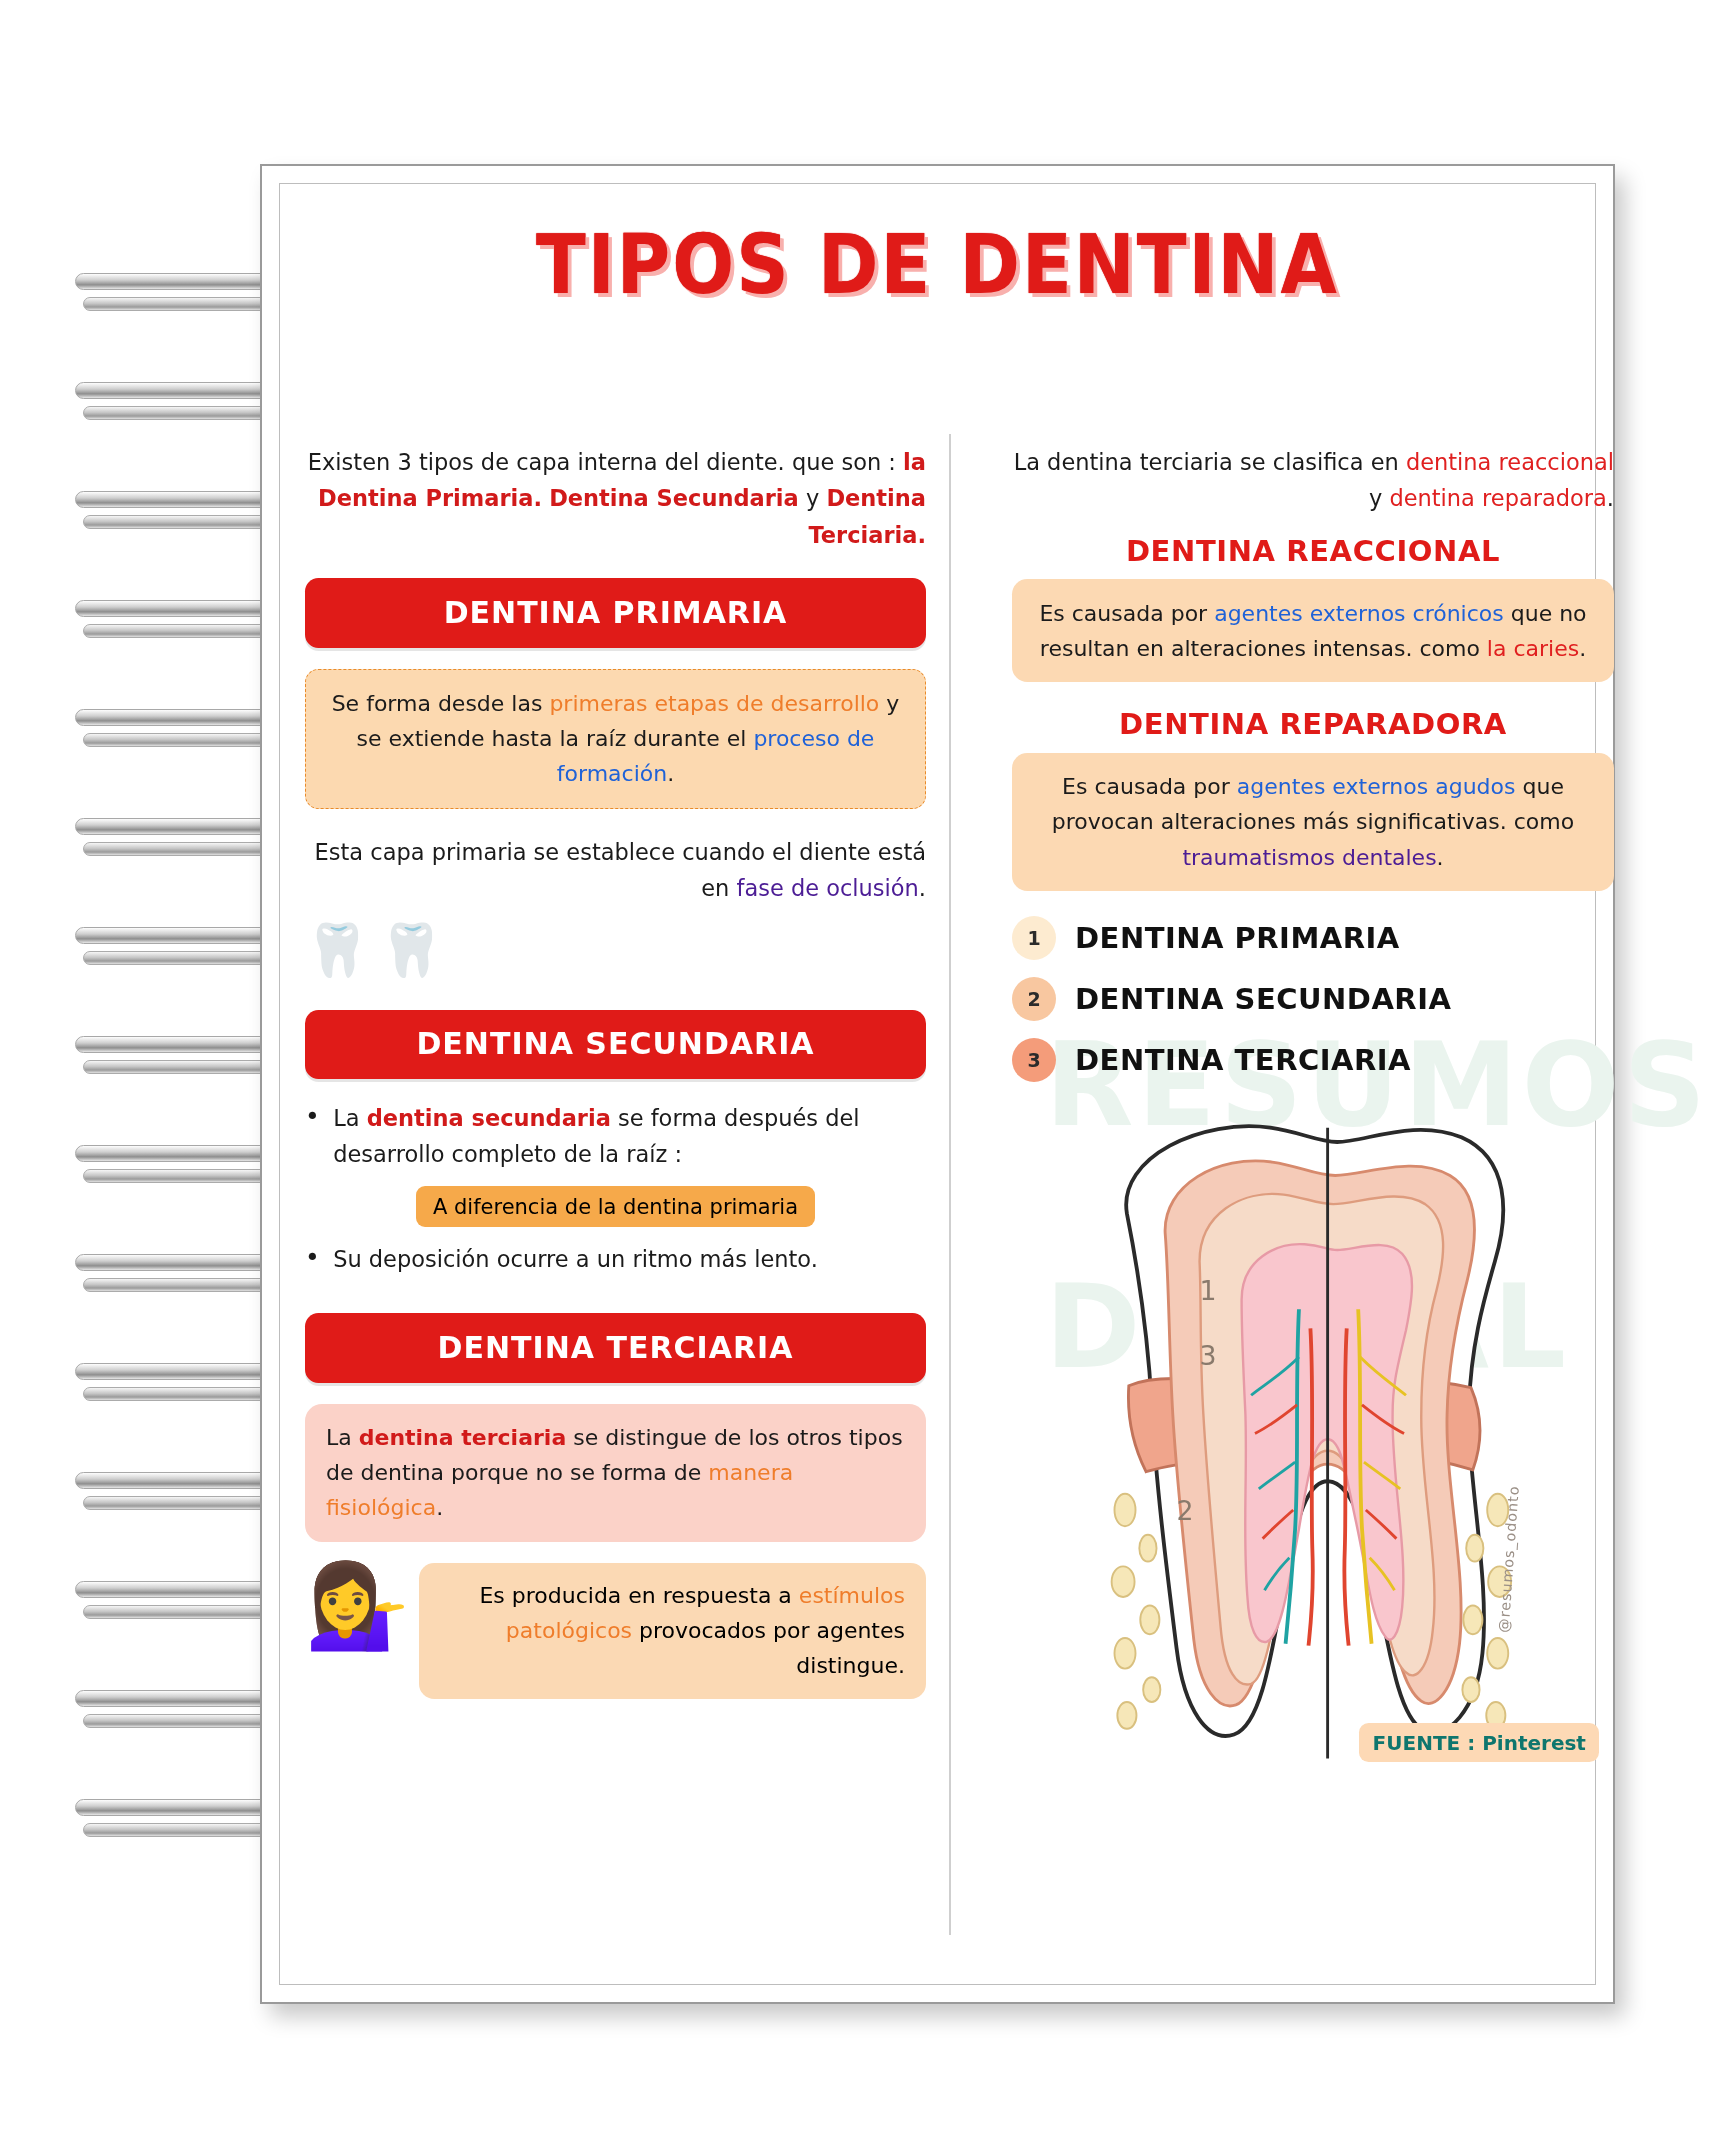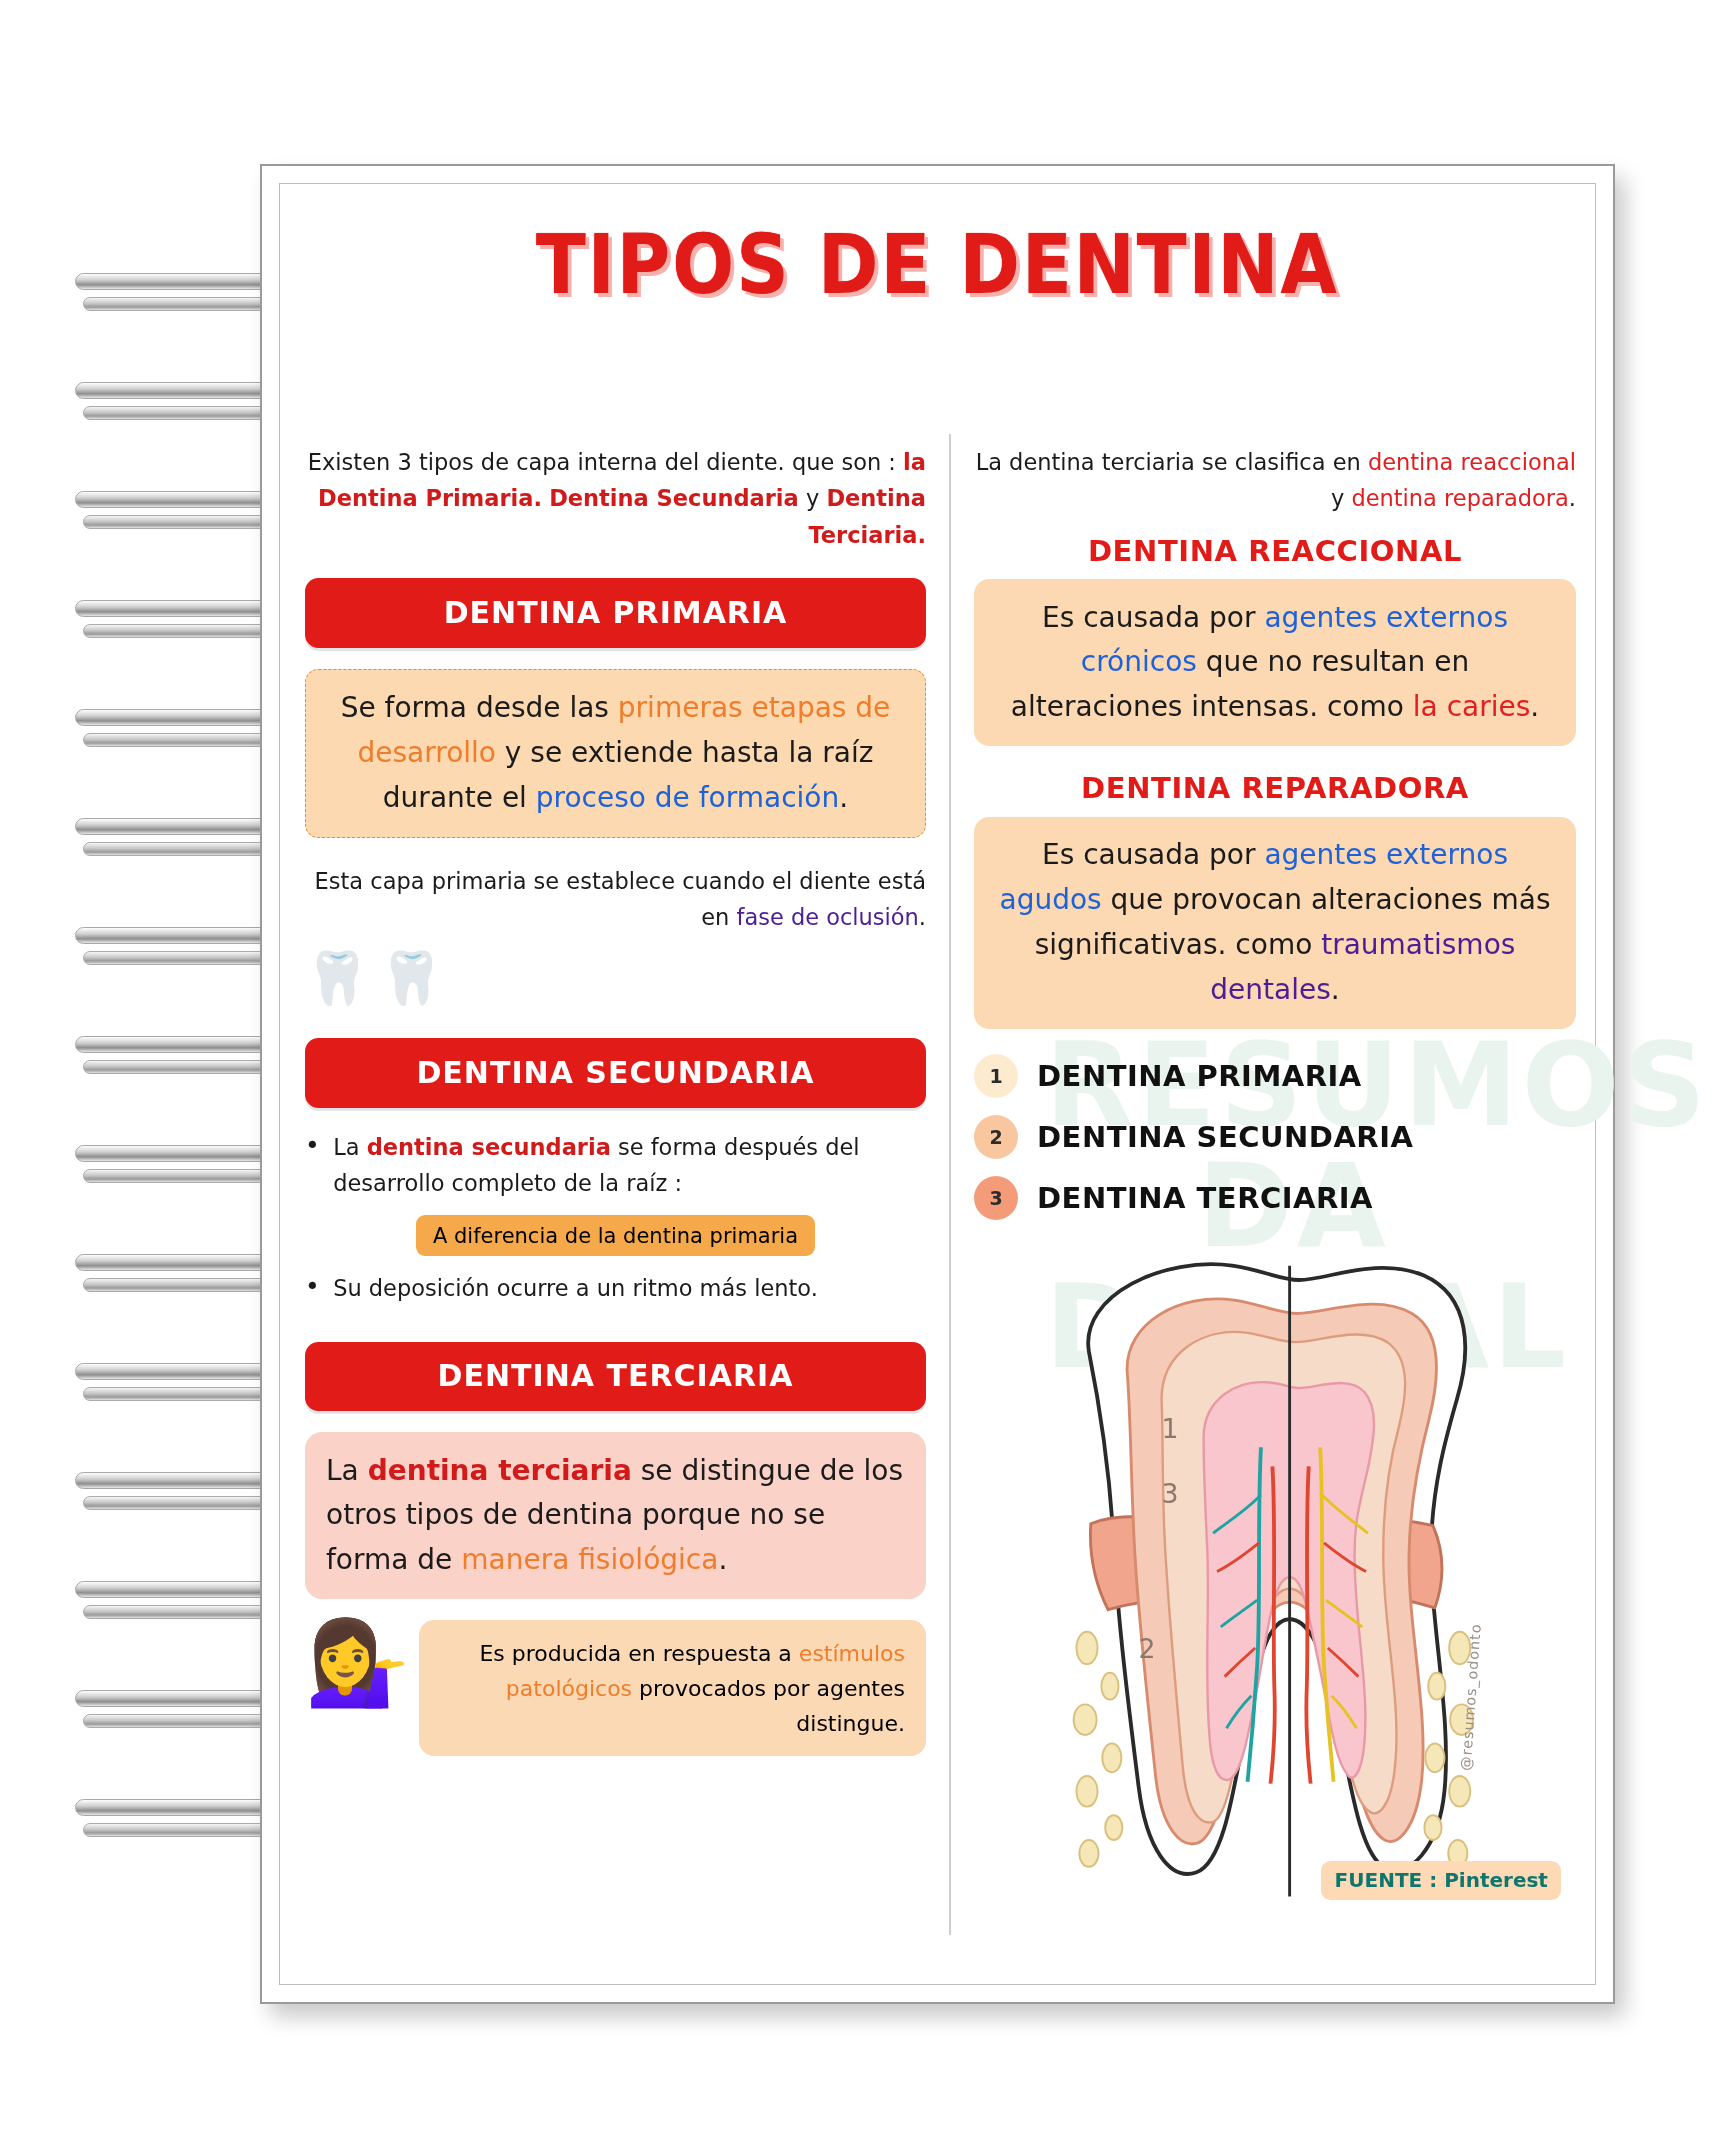--- a/index.html
+++ b/index.html
@@ -113,21 +113,21 @@
     width: 1.9px; height: 1501px;
     background: #cfcfcf;
   }
   .col-left {
     position: absolute;
     left: 25px; top: 260px;
     width: 621px;
   }
   .col-right {
     position: absolute;
-    left: 694px; top: 260px;
+    left: 732px; top: 260px;
     width: 602px;
   }
 
   
   .para {
     font-size: 22.5px;
     line-height: 1.62;
     color: #1b1b1b;
     text-align: right;
     font-family: "DejaVu Sans", sans-serif;
@@ -149,21 +149,21 @@
     font-size: 30px;
     font-weight: bold;
     letter-spacing: 1px;
     box-shadow: 0 2.9px 0 rgba(0,0,0,0.10);
   }
 
   
   .box {
     border-radius: 13.4px;
     padding: 16.3px 21px;
-    font-size: 28px;
+    font-size: 22px;
     line-height: 1.6;
     text-align: center;
   }
   .box-peach {
     background: #fcd9b0;
     border: 1.9px dashed #e98b2a;
     color: #1b1b1b;
   }
   .box-peach-plain {
     background: #fcd9b3;

